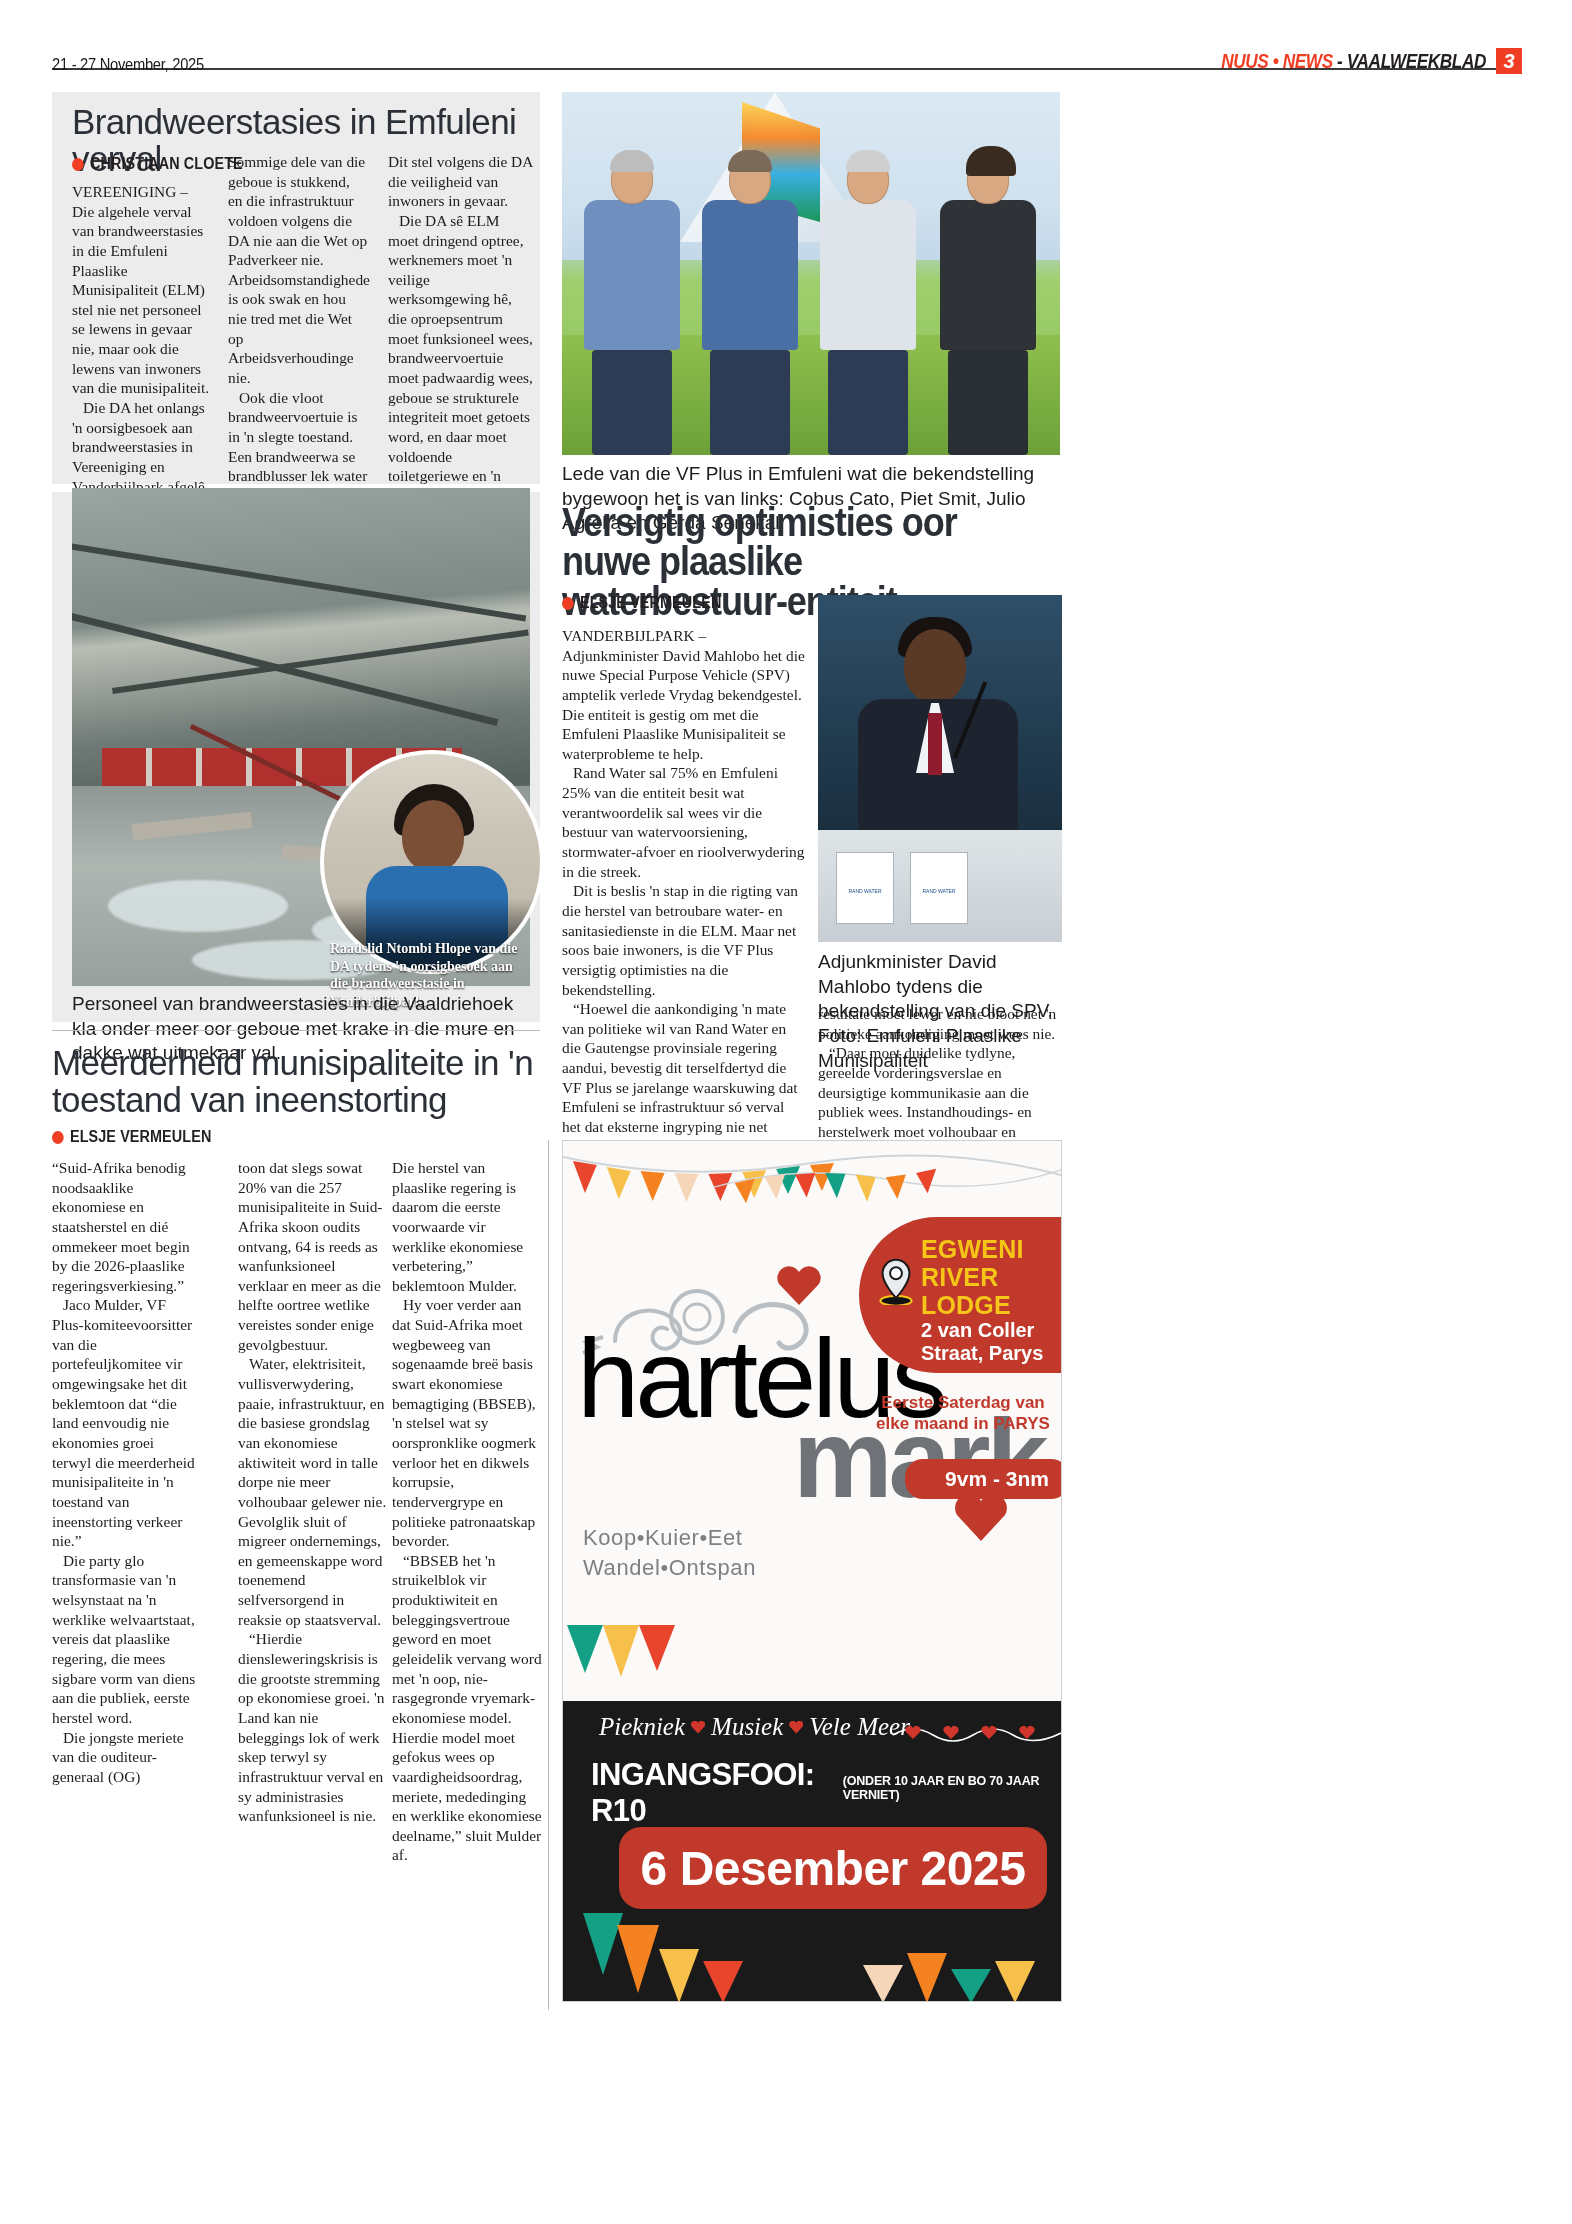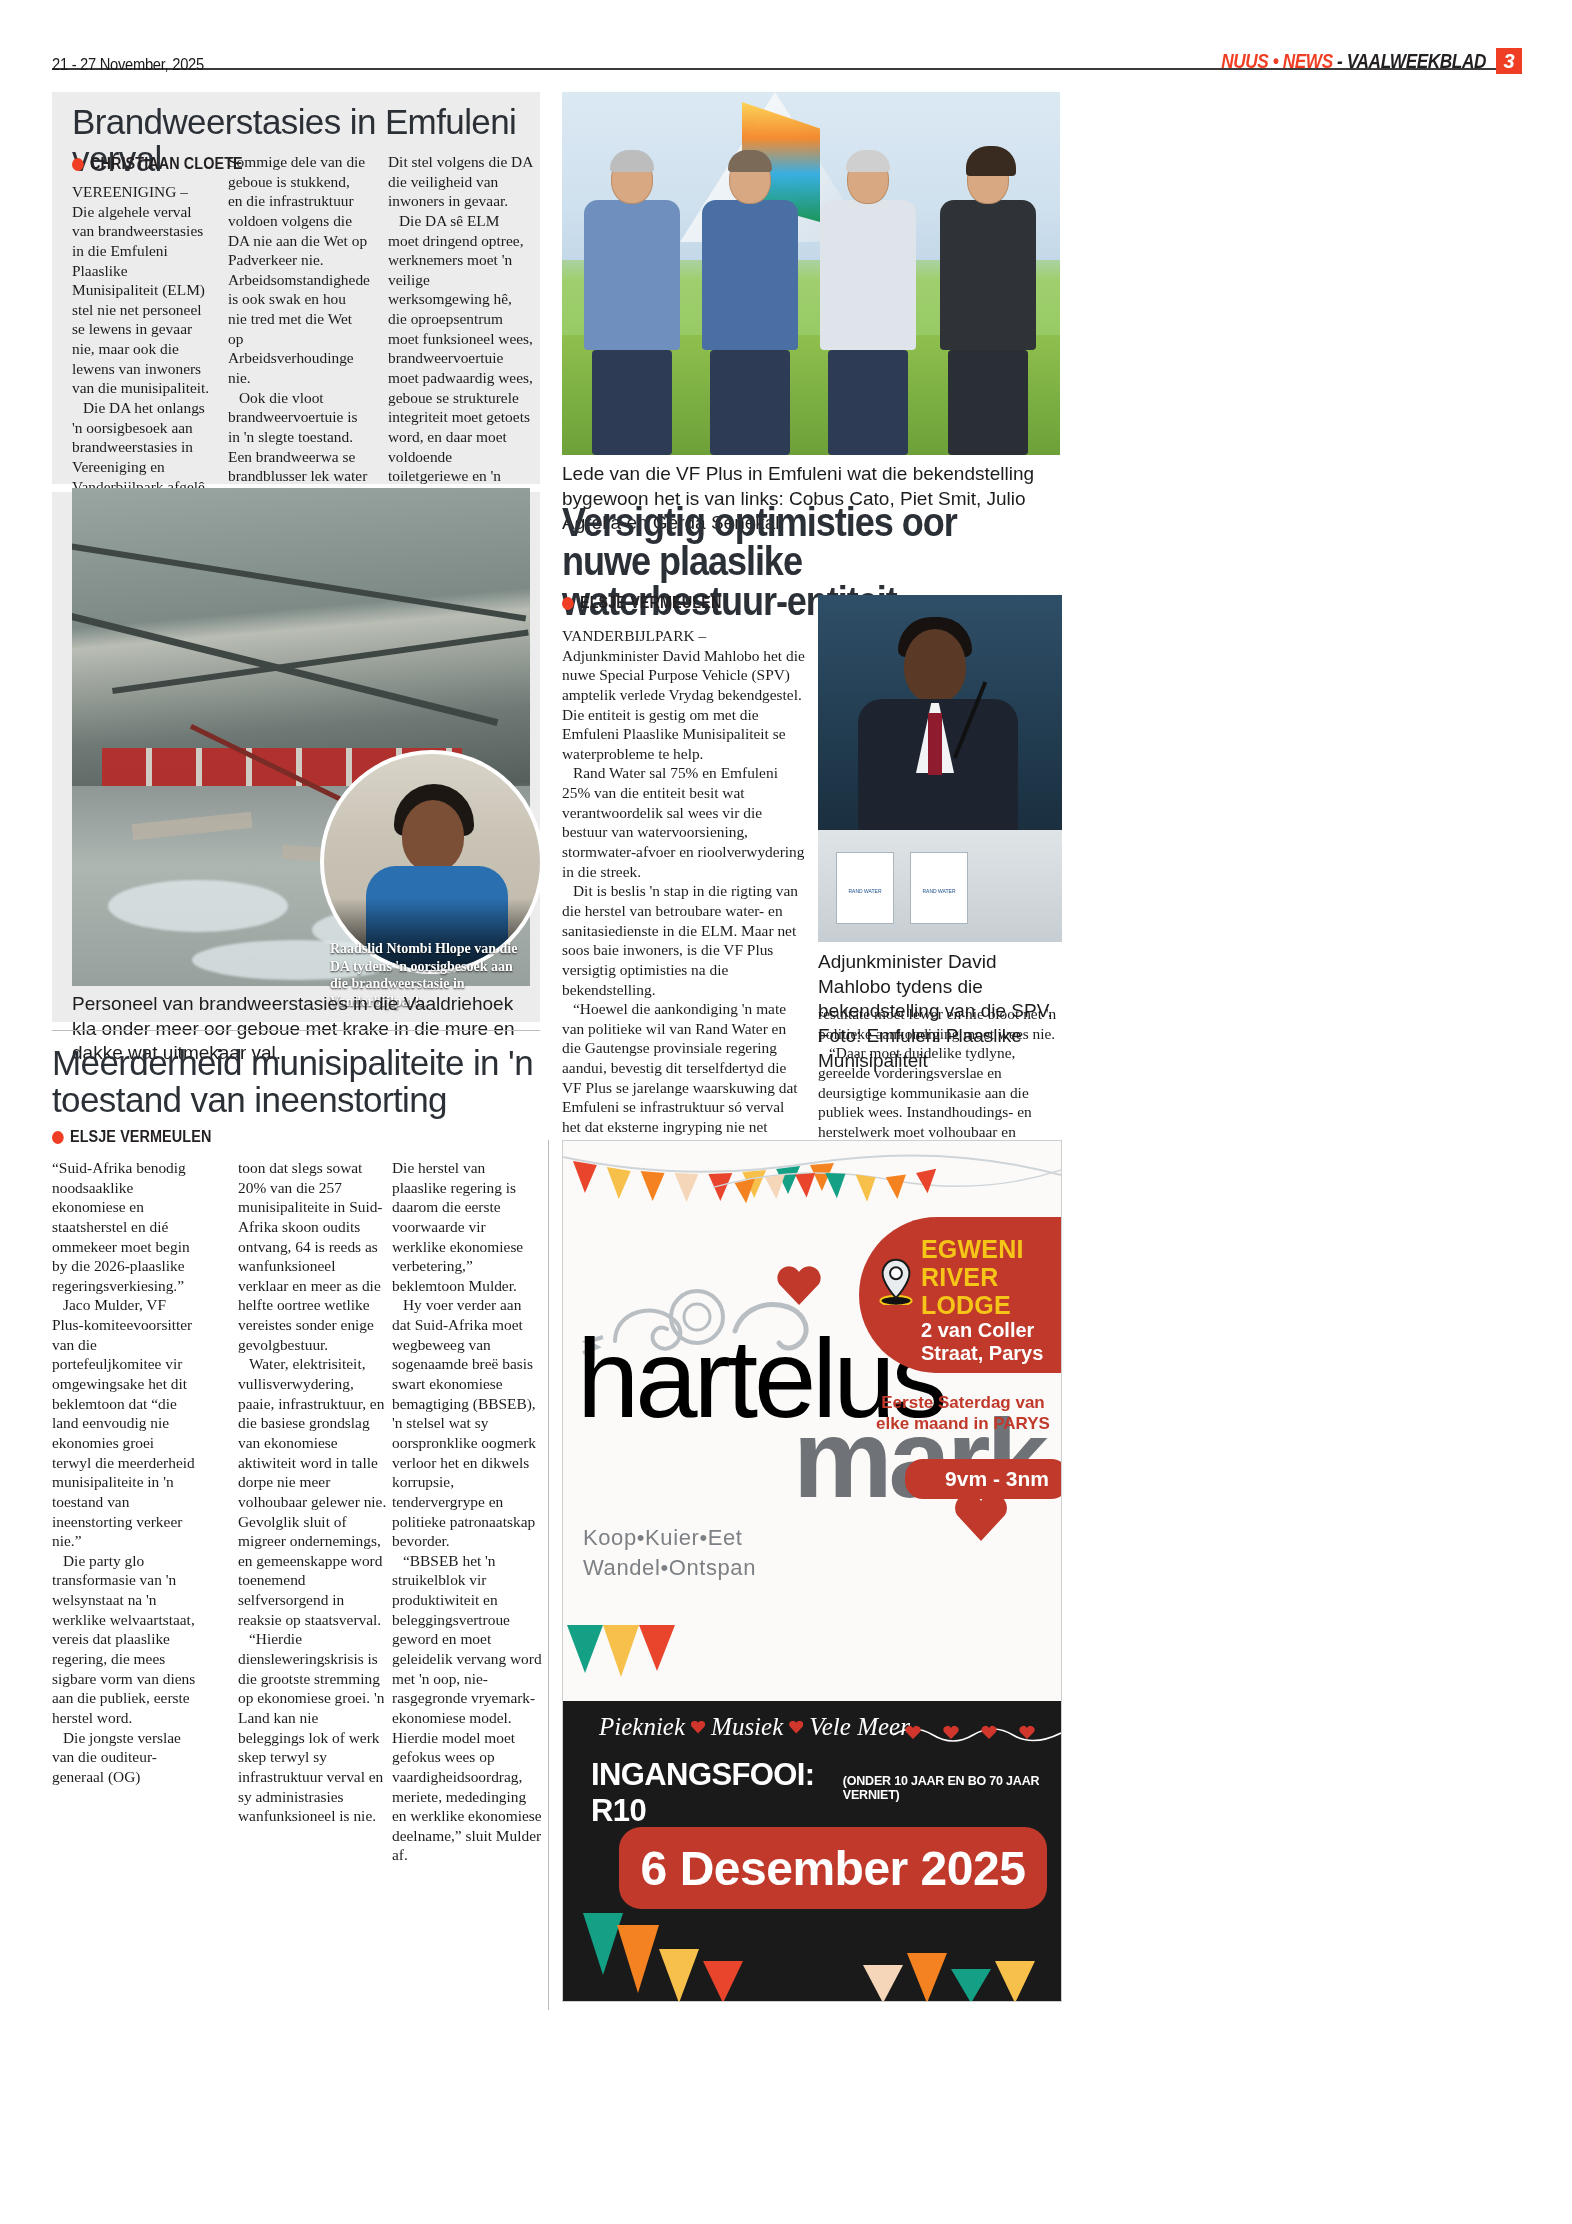--- a/index.html
+++ b/index.html
@@ -649,21 +649,21 @@
   <div class="a3-title hd-serif-light">Meerderheid munisipaliteite in 'n toestand van ineenstorting</div>
   <div class="a3-byline byline">
     <span class="dot"></span>
     <span>ELSJE VERMEULEN</span>
   </div>
 
   <div class="a3-c1 body-col">
     <p class="first">“Suid-Afrika benodig noodsaaklike ekonomiese en staatsherstel en dié ommekeer moet begin by die 2026-plaaslike regeringsverkiesing.”</p>
     <p>Jaco Mulder, VF Plus-komiteevoorsitter van die portefeuljkomitee vir omgewingsake het dit beklemtoon dat “die land eenvoudig nie ekonomies groei terwyl die meerderheid munisipaliteite in 'n toestand van ineenstorting verkeer nie.”</p>
     <p>Die party glo transformasie van 'n welsynstaat na 'n werklike welvaartstaat, vereis dat plaaslike regering, die mees sigbare vorm van diens aan die publiek, eerste herstel word.</p>
-    <p>Die jongste verslae van die ouditeur-generaal (OG)</p>
+    <p>Die jongste meriete van die ouditeur-generaal (OG)</p>
   </div>
   <div class="a3-c2 body-col">
     <p class="first">toon dat slegs sowat 20% van die 257 munisipaliteite in Suid-Afrika skoon oudits ontvang, 64 is reeds as wanfunksioneel verklaar en meer as die helfte oortree wetlike vereistes sonder enige gevolgbestuur.</p>
     <p>Water, elektrisiteit, vullisverwydering, paaie, infrastruktuur, en die basiese grondslag van ekonomiese aktiwiteit word in talle dorpe nie meer volhoubaar gelewer nie. Gevolglik sluit of migreer ondernemings, en gemeenskappe word toenemend selfversorgend in reaksie op staatsverval.</p>
     <p>“Hierdie diensleweringskrisis is die grootste stremming op ekonomiese groei. 'n Land kan nie beleggings lok of werk skep terwyl sy infrastruktuur verval en sy administrasies wanfunksioneel is nie.</p>
   </div>
   <div class="a3-c3 body-col">
     <p class="first">Die herstel van plaaslike regering is daarom die eerste voorwaarde vir werklike ekonomiese verbetering,” beklemtoon Mulder.</p>
     <p>Hy voer verder aan dat Suid-Afrika moet wegbeweeg van sogenaamde breë basis swart ekonomiese bemagtiging (BBSEB), 'n stelsel wat sy oorspronklike oogmerk verloor het en dikwels korrupsie, tendervergrype en politieke patronaatskap bevorder.</p>
     <p>“BBSEB het 'n struikelblok vir produktiwiteit en beleggingsvertroue geword en moet geleidelik vervang word met 'n oop, nie-rasgegronde vryemark-ekonomiese model. Hierdie model moet gefokus wees op vaardigheidsoordrag, meriete, mededinging en werklike ekonomiese deelname,” sluit Mulder af.</p>

